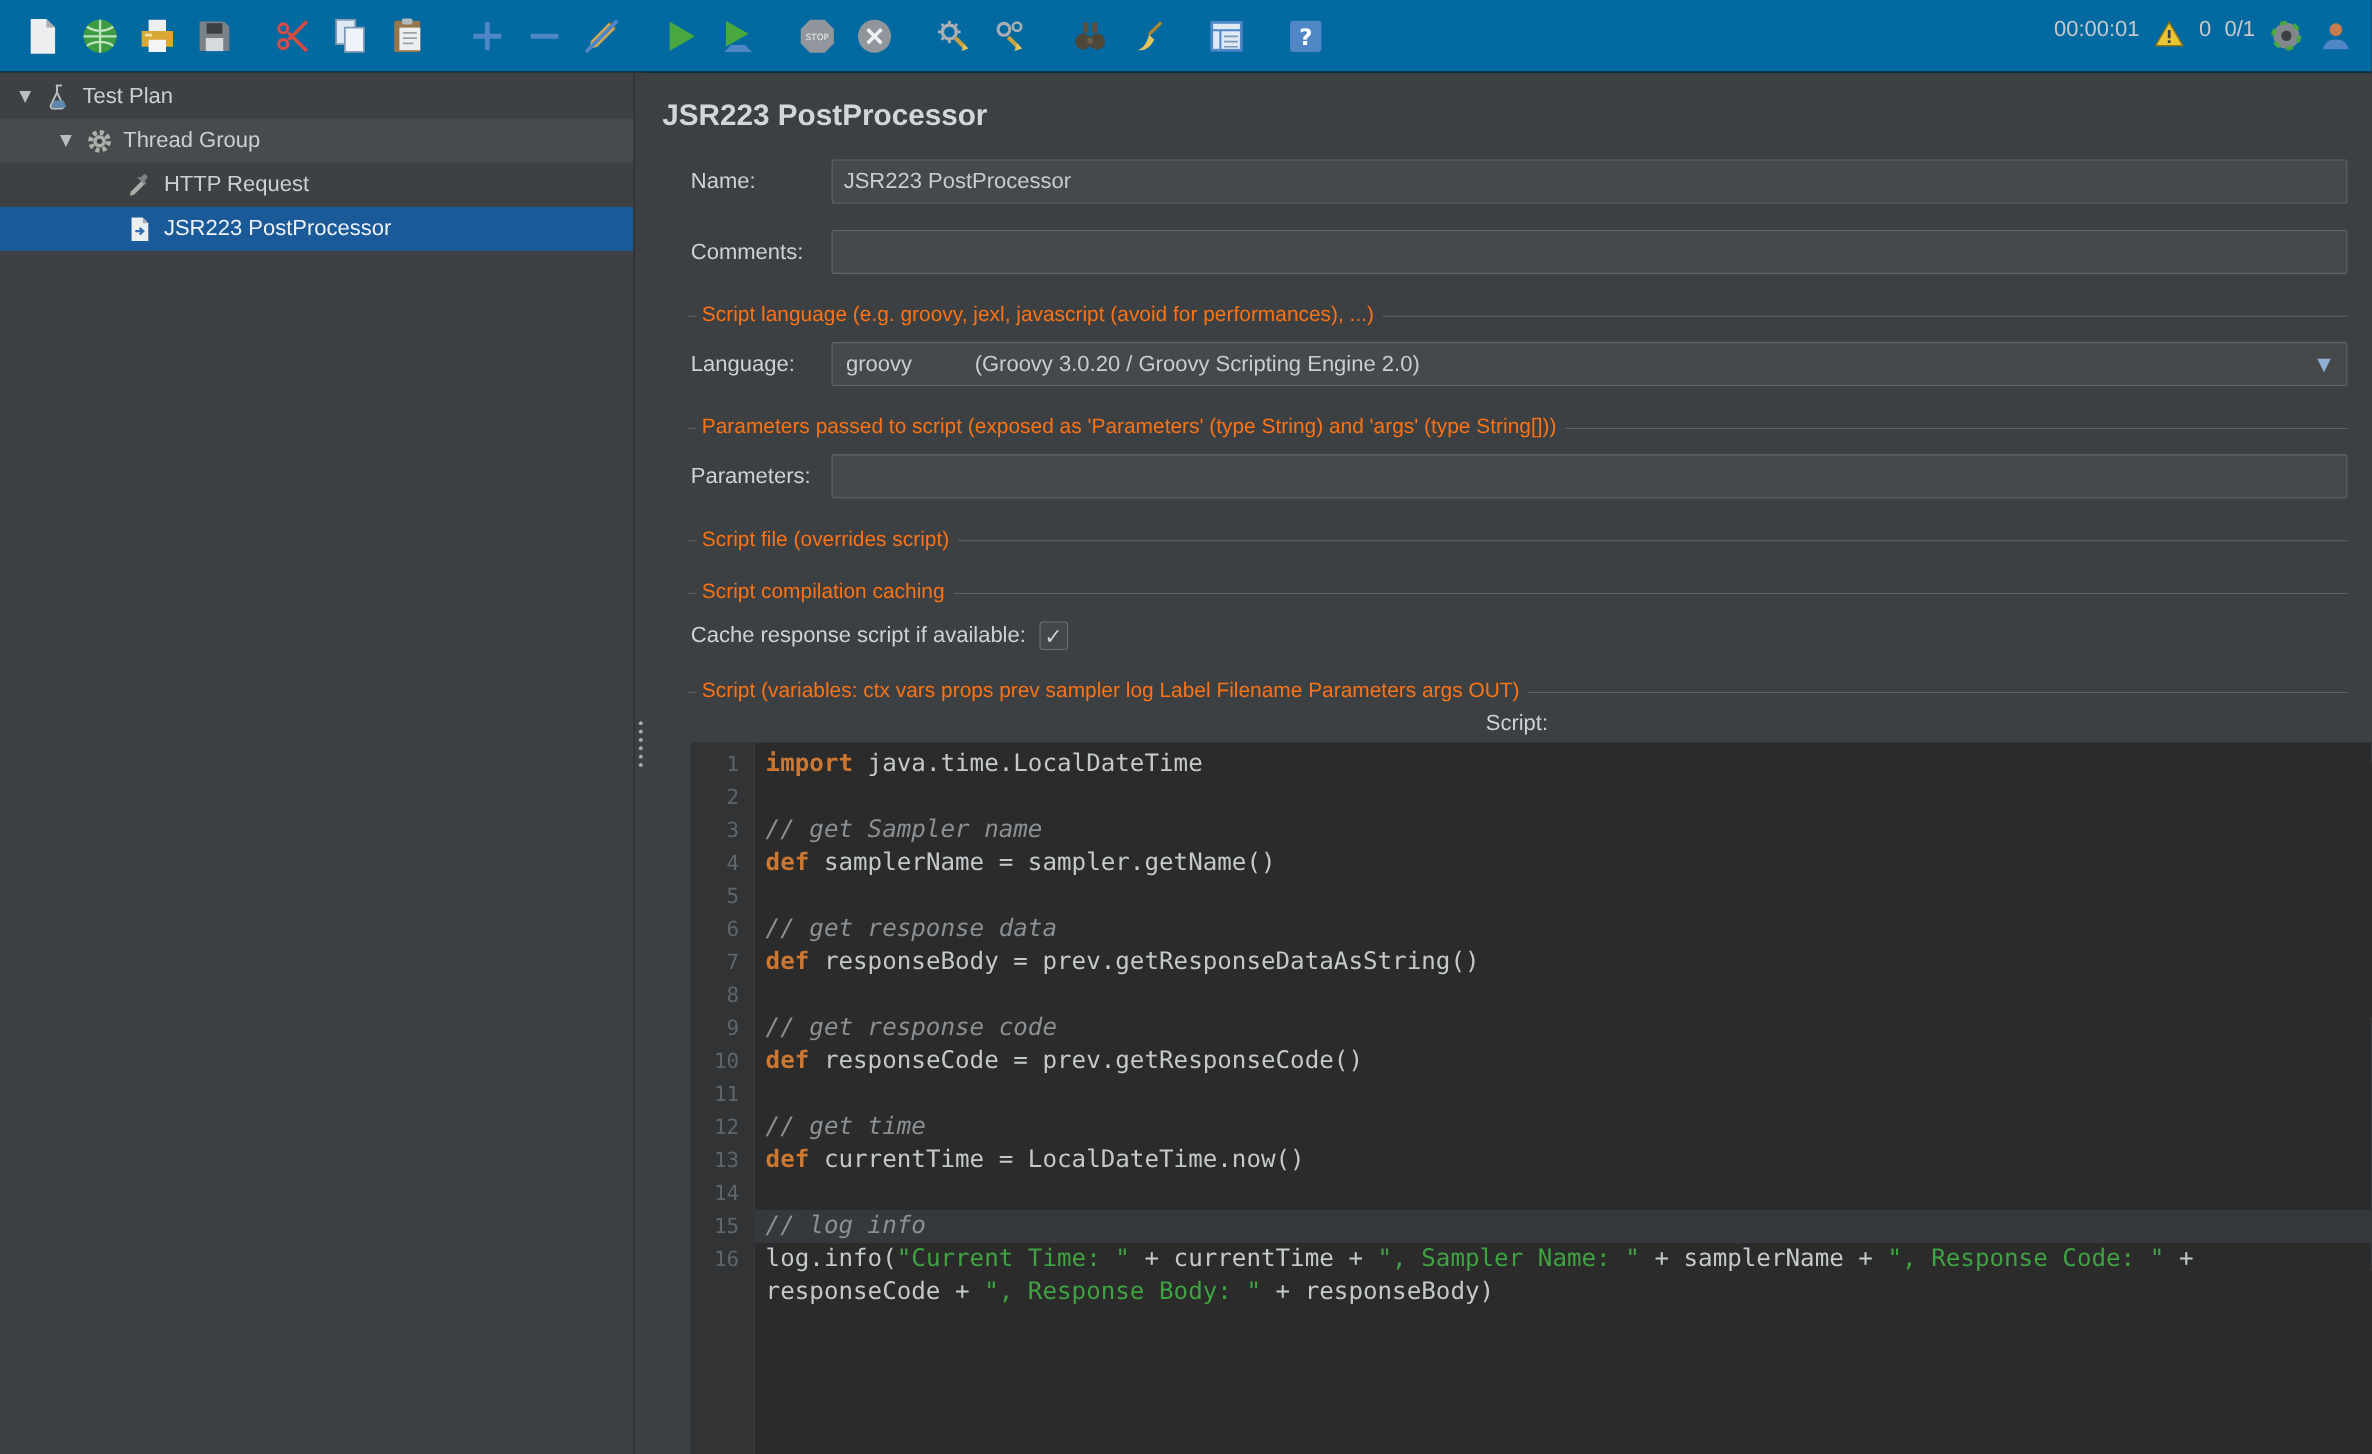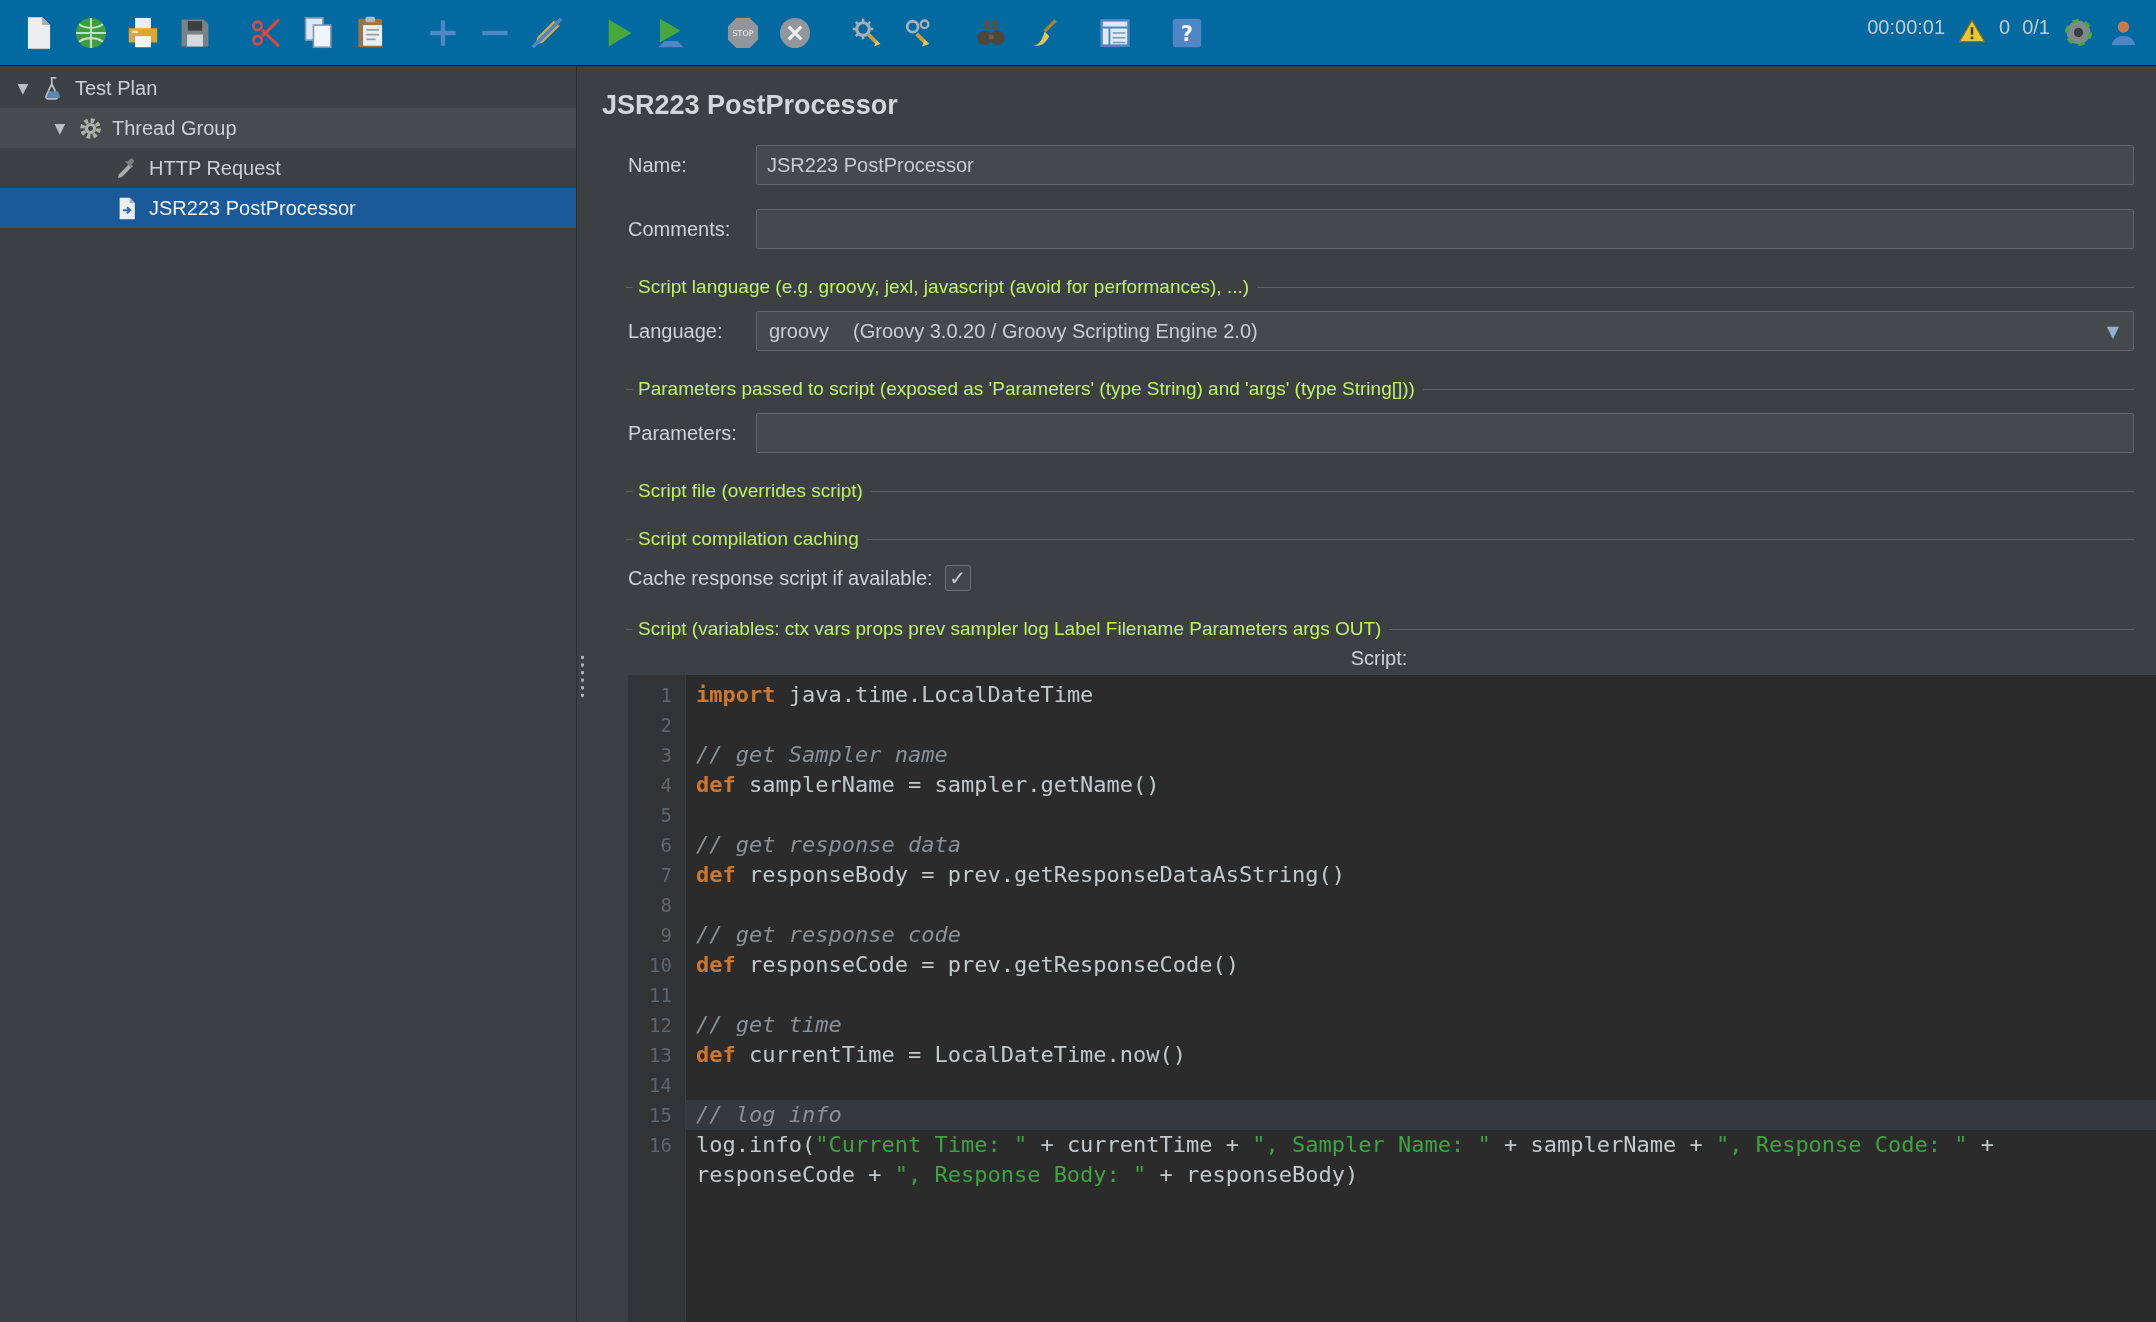--- a/index.html
+++ b/index.html
@@ -36,22 +36,22 @@
   
   .main{flex:1;display:flex;flex-direction:column;min-width:0;padding-left:14px;overflow:hidden;}
   .page-title{margin-top:24px;font-size:27px;font-weight:600;color:#d2d6da;flex:0 0 auto;}
   .frow{display:flex;align-items:center;margin:24px 22px 2px 26px;flex:0 0 auto;}
   .frow.tight{margin-top:12px;}
   .frow label{width:128px;flex:0 0 128px;font-size:20px;color:#ced2d6;}
   .field{flex:1;height:40px;background:#45494b;border:1px solid #616567;border-radius:2px;color:#c9cdd1;font-size:20px;padding:0 10px;font-family:"Liberation Sans",sans-serif;outline:none;min-width:0;}
   .legend{display:flex;align-items:center;margin:24px 22px 0 24px;height:24px;flex:0 0 auto;}
   .legend::before{content:"";width:7px;height:1px;background:#5d6163;}
   .legend::after{content:"";flex:1;height:1px;background:#5d6163;}
-  .legend-text{padding:0 8px 0 5px;font-size:19px;color:#bef264;white-space:nowrap;}
-  .dropdown{flex:1;height:40px;background:#45494b;border:1px solid #616567;border-radius:2px;display:flex;align-items:center;padding:0 12px;position:relative;font-size:20px;color:#c9cdd1;cursor:pointer;min-width:0;}
+  .legend-text{padding:0 8px 0 5px;font-size:19px;color:#f97316;white-space:nowrap;}
+  .dropdown{flex:1;height:40px;background:#45494b;border:1px solid #616567;border-radius:2px;display:flex;align-items:center;padding:0 12px;position:relative;font-size:20px;color:#c9cdd1;cursor:pointer;min-width:0;gap:33px;}
   .dd-detail{margin-left:24px;white-space:nowrap;overflow:hidden;}
   .dd-arrow{position:absolute;right:14px;top:50%;transform:translateY(-50%);font-size:16px;color:#8fb0d2;font-family:"DejaVu Sans",sans-serif;}
   .browse-btn{margin-left:18px;height:42px;padding:0 26px;background:#4c5052;border:1px solid #5e6264;border-radius:4px;color:#ced2d6;font-size:20px;font-family:"Liberation Sans",sans-serif;cursor:pointer;flex:0 0 auto;}
   .cache-row{display:flex;align-items:center;margin:12px 22px 0 26px;font-size:20px;color:#ced2d6;flex:0 0 auto;height:30px;}
   .checkbox{width:26px;height:26px;margin-left:12px;background:#43474a;border:1px solid #6c7174;border-radius:3px;display:flex;align-items:center;justify-content:center;cursor:pointer;}
   .check{font-family:"DejaVu Sans",sans-serif;font-size:20px;color:#c9ced2;font-weight:bold;display:none;line-height:1;}
   .checkbox.checked .check{display:block;}
   .script-label{margin-top:4px;text-align:center;font-size:20px;color:#ced2d6;flex:0 0 auto;height:26px;line-height:26px;}
 
   

